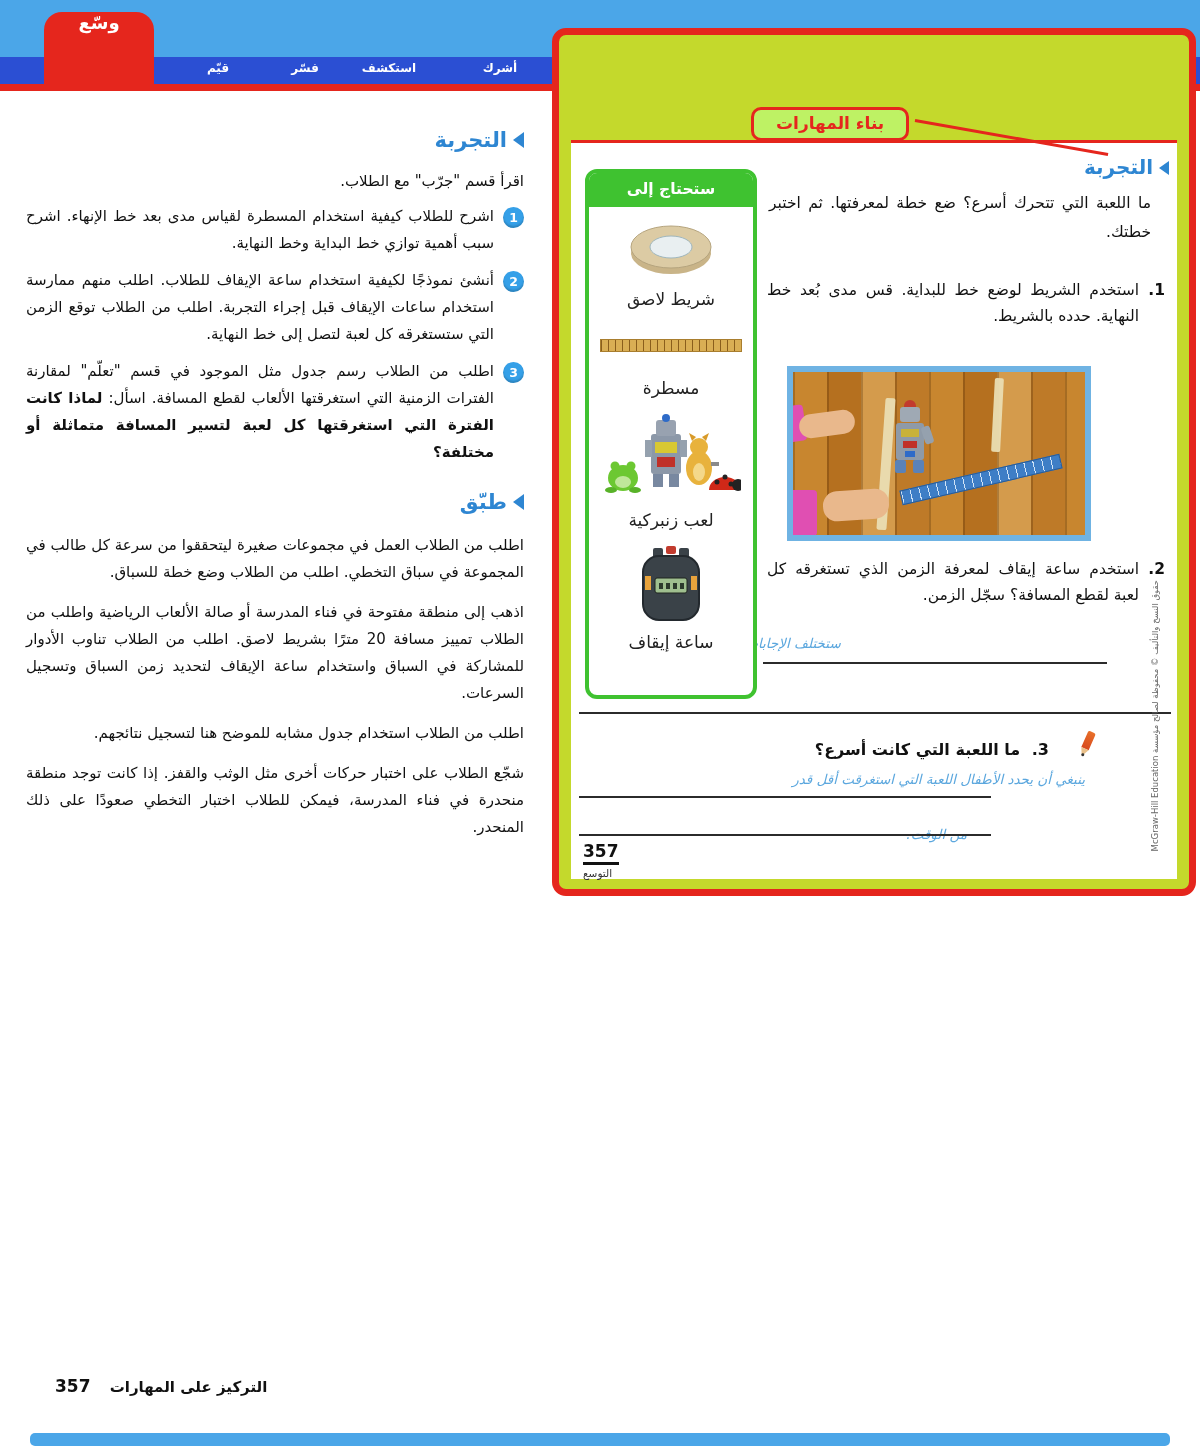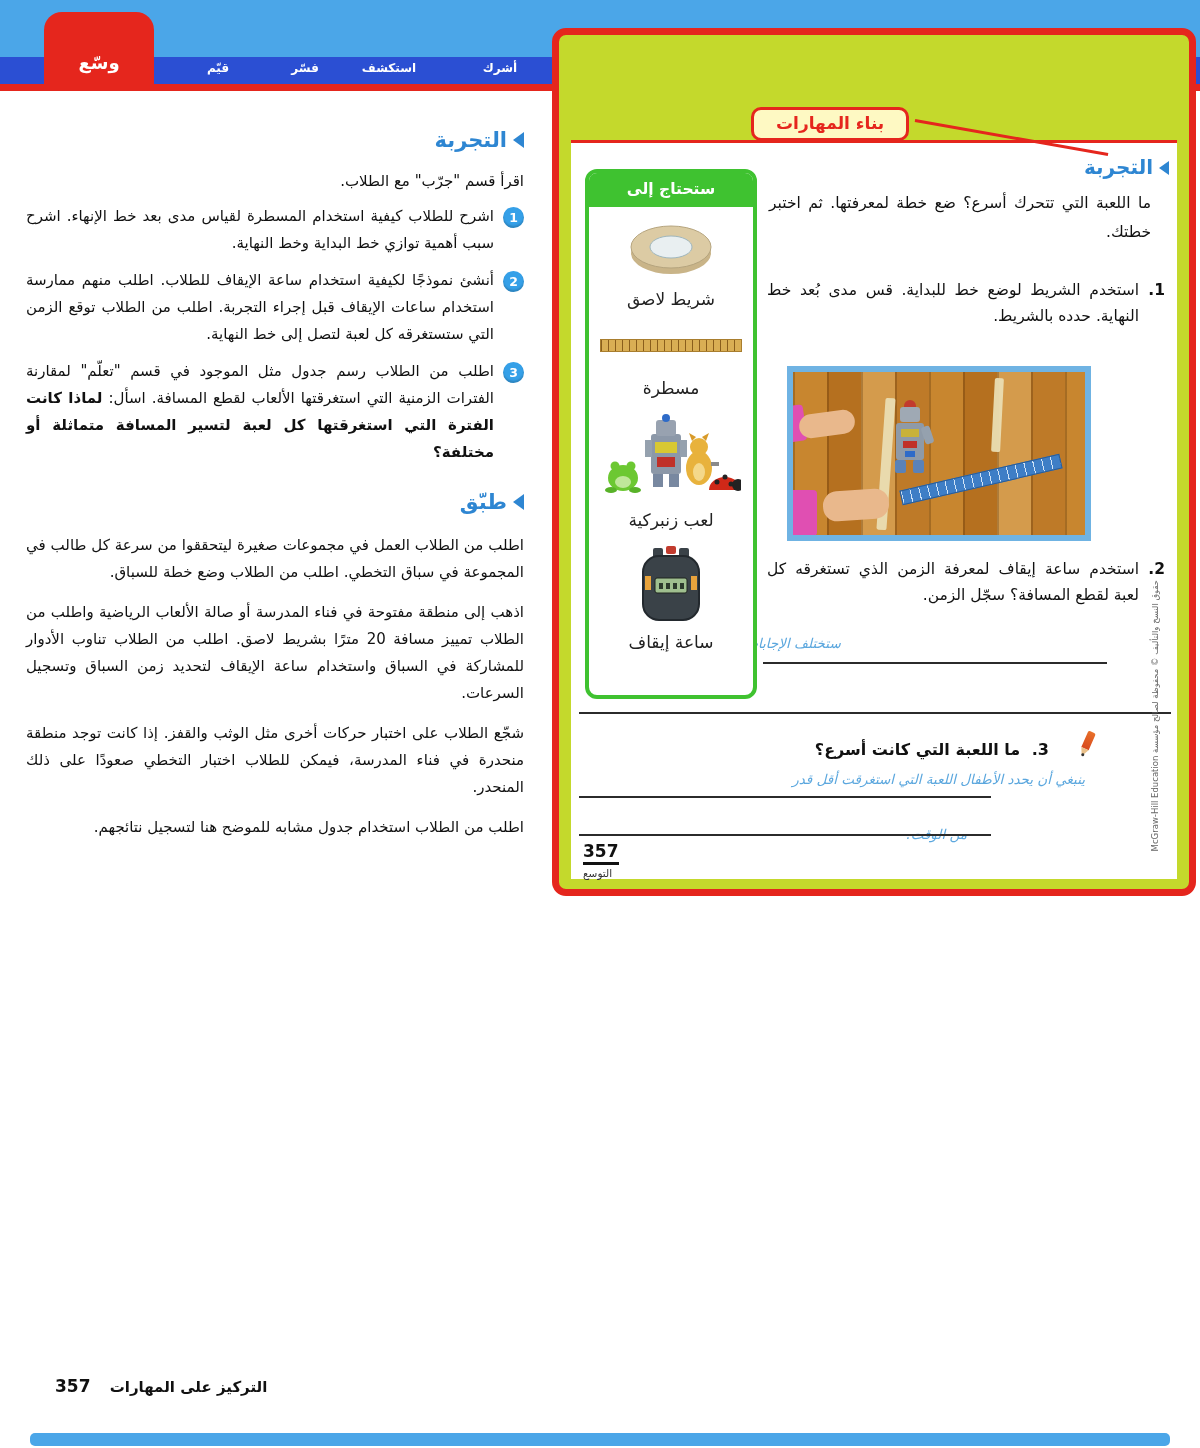--- a/index.html
+++ b/index.html
@@ -9,25 +9,25 @@
   .hdr-light{position:absolute;left:0;top:0;width:100%;height:57px;background:#4BA6E8;}
   .hdr-nav{position:absolute;left:0;top:57px;width:100%;height:27px;background:#2B4FD3;}
   .hdr-red{position:absolute;left:0;top:84px;width:100%;height:7px;background:#E5261D;}
   .nav-label{position:absolute;top:61px;color:#fff;font-size:12px;font-weight:bold;text-align:center;cursor:pointer;}
   .nav-0{left:472px;width:56px;}
   .nav-1{left:346px;width:86px;}
   .nav-2{left:282px;width:46px;}
   .nav-3{left:194px;width:48px;}
   .tab-expand{position:absolute;left:44px;top:12px;width:110px;height:79px;background:#E5261D;
               border-radius:18px 18px 0 0;color:#fff;font-weight:bold;font-size:18px;text-align:center;
-              box-sizing:border-box;padding-top:40px;cursor:pointer;}
+              box-sizing:border-box;cursor:pointer;}
   
   .skills-box{position:absolute;left:552px;top:28px;width:644px;height:868px;box-sizing:border-box;
               background:#C4D92C;border:7px solid #E5261D;border-radius:14px;}
-  .skills-tab{position:absolute;left:192px;top:72px;background:#fef9c3;border:3px solid #E5261D;border-radius:10px;
+  .skills-tab{position:absolute;left:192px;top:72px;background:#bef264;border:3px solid #E5261D;border-radius:10px;
               color:#E5261D;font-weight:bold;font-size:17px;padding:3px 22px 5px;z-index:3;white-space:nowrap;}
   .skills-diag{position:absolute;left:356px;top:84px;width:196px;height:3px;background:#E5261D;
                transform:rotate(10deg);transform-origin:left center;z-index:2;}
   .panel{position:absolute;left:12px;right:12px;top:105px;bottom:10px;background:#fff;
          border-top:3px solid #E5261D;}
   
   .p-heading{position:absolute;top:12px;right:8px;color:#2E86D2;font-size:20px;font-weight:bold;}
   .tri{display:inline-block;width:0;height:0;border-top:7px solid transparent;border-bottom:7px solid transparent;
        border-right:10px solid #2E86D2;margin-left:6px;vertical-align:-1px;}
   .p-intro{position:absolute;top:46px;right:10px;width:398px;font-size:15.5px;line-height:1.85;
@@ -258,22 +258,22 @@
     </div>
     <div class="nstep">
       <span class="nbadge">3</span>
       <span>اطلب من الطلاب رسم جدول مثل الموجود في قسم "تعلّم" لمقارنة الفترات الزمنية التي استغرقتها الألعاب لقطع المسافة. اسأل:</span>
       <b>لماذا كانت الفترة التي استغرقتها كل لعبة لتسير المسافة متماثلة أو مختلفة؟</b>
     </div>
 
     <div class="n-heading n-apply-h"><span class="tri"></span><span>طبّق</span></div>
     <p class="npara">اطلب من الطلاب العمل في مجموعات صغيرة ليتحققوا من سرعة كل طالب في المجموعة في سباق التخطي. اطلب من الطلاب وضع خطة للسباق.</p>
     <p class="npara">اذهب إلى منطقة مفتوحة في فناء المدرسة أو صالة الألعاب الرياضية واطلب من الطلاب تمييز مسافة 20 مترًا بشريط لاصق. اطلب من الطلاب تناوب الأدوار للمشاركة في السباق واستخدام ساعة الإيقاف لتحديد زمن السباق وتسجيل السرعات.</p>
+    <p class="npara">اطلب من الطلاب استخدام جدول مشابه للموضح هنا لتسجيل نتائجهم.</p>
     <p class="npara">شجّع الطلاب على اختبار حركات أخرى مثل الوثب والقفز. إذا كانت توجد منطقة منحدرة في فناء المدرسة، فيمكن للطلاب اختبار التخطي صعودًا على ذلك المنحدر.</p>
-    <p class="npara">اطلب من الطلاب استخدام جدول مشابه للموضح هنا لتسجيل نتائجهم.</p>
   </div>
 
   <div class="footer">
     <span>التركيز على المهارات</span>
     <span class="fnum">357</span>
   </div>
   <div class="footer-bar"></div>
 
 </div>
 

